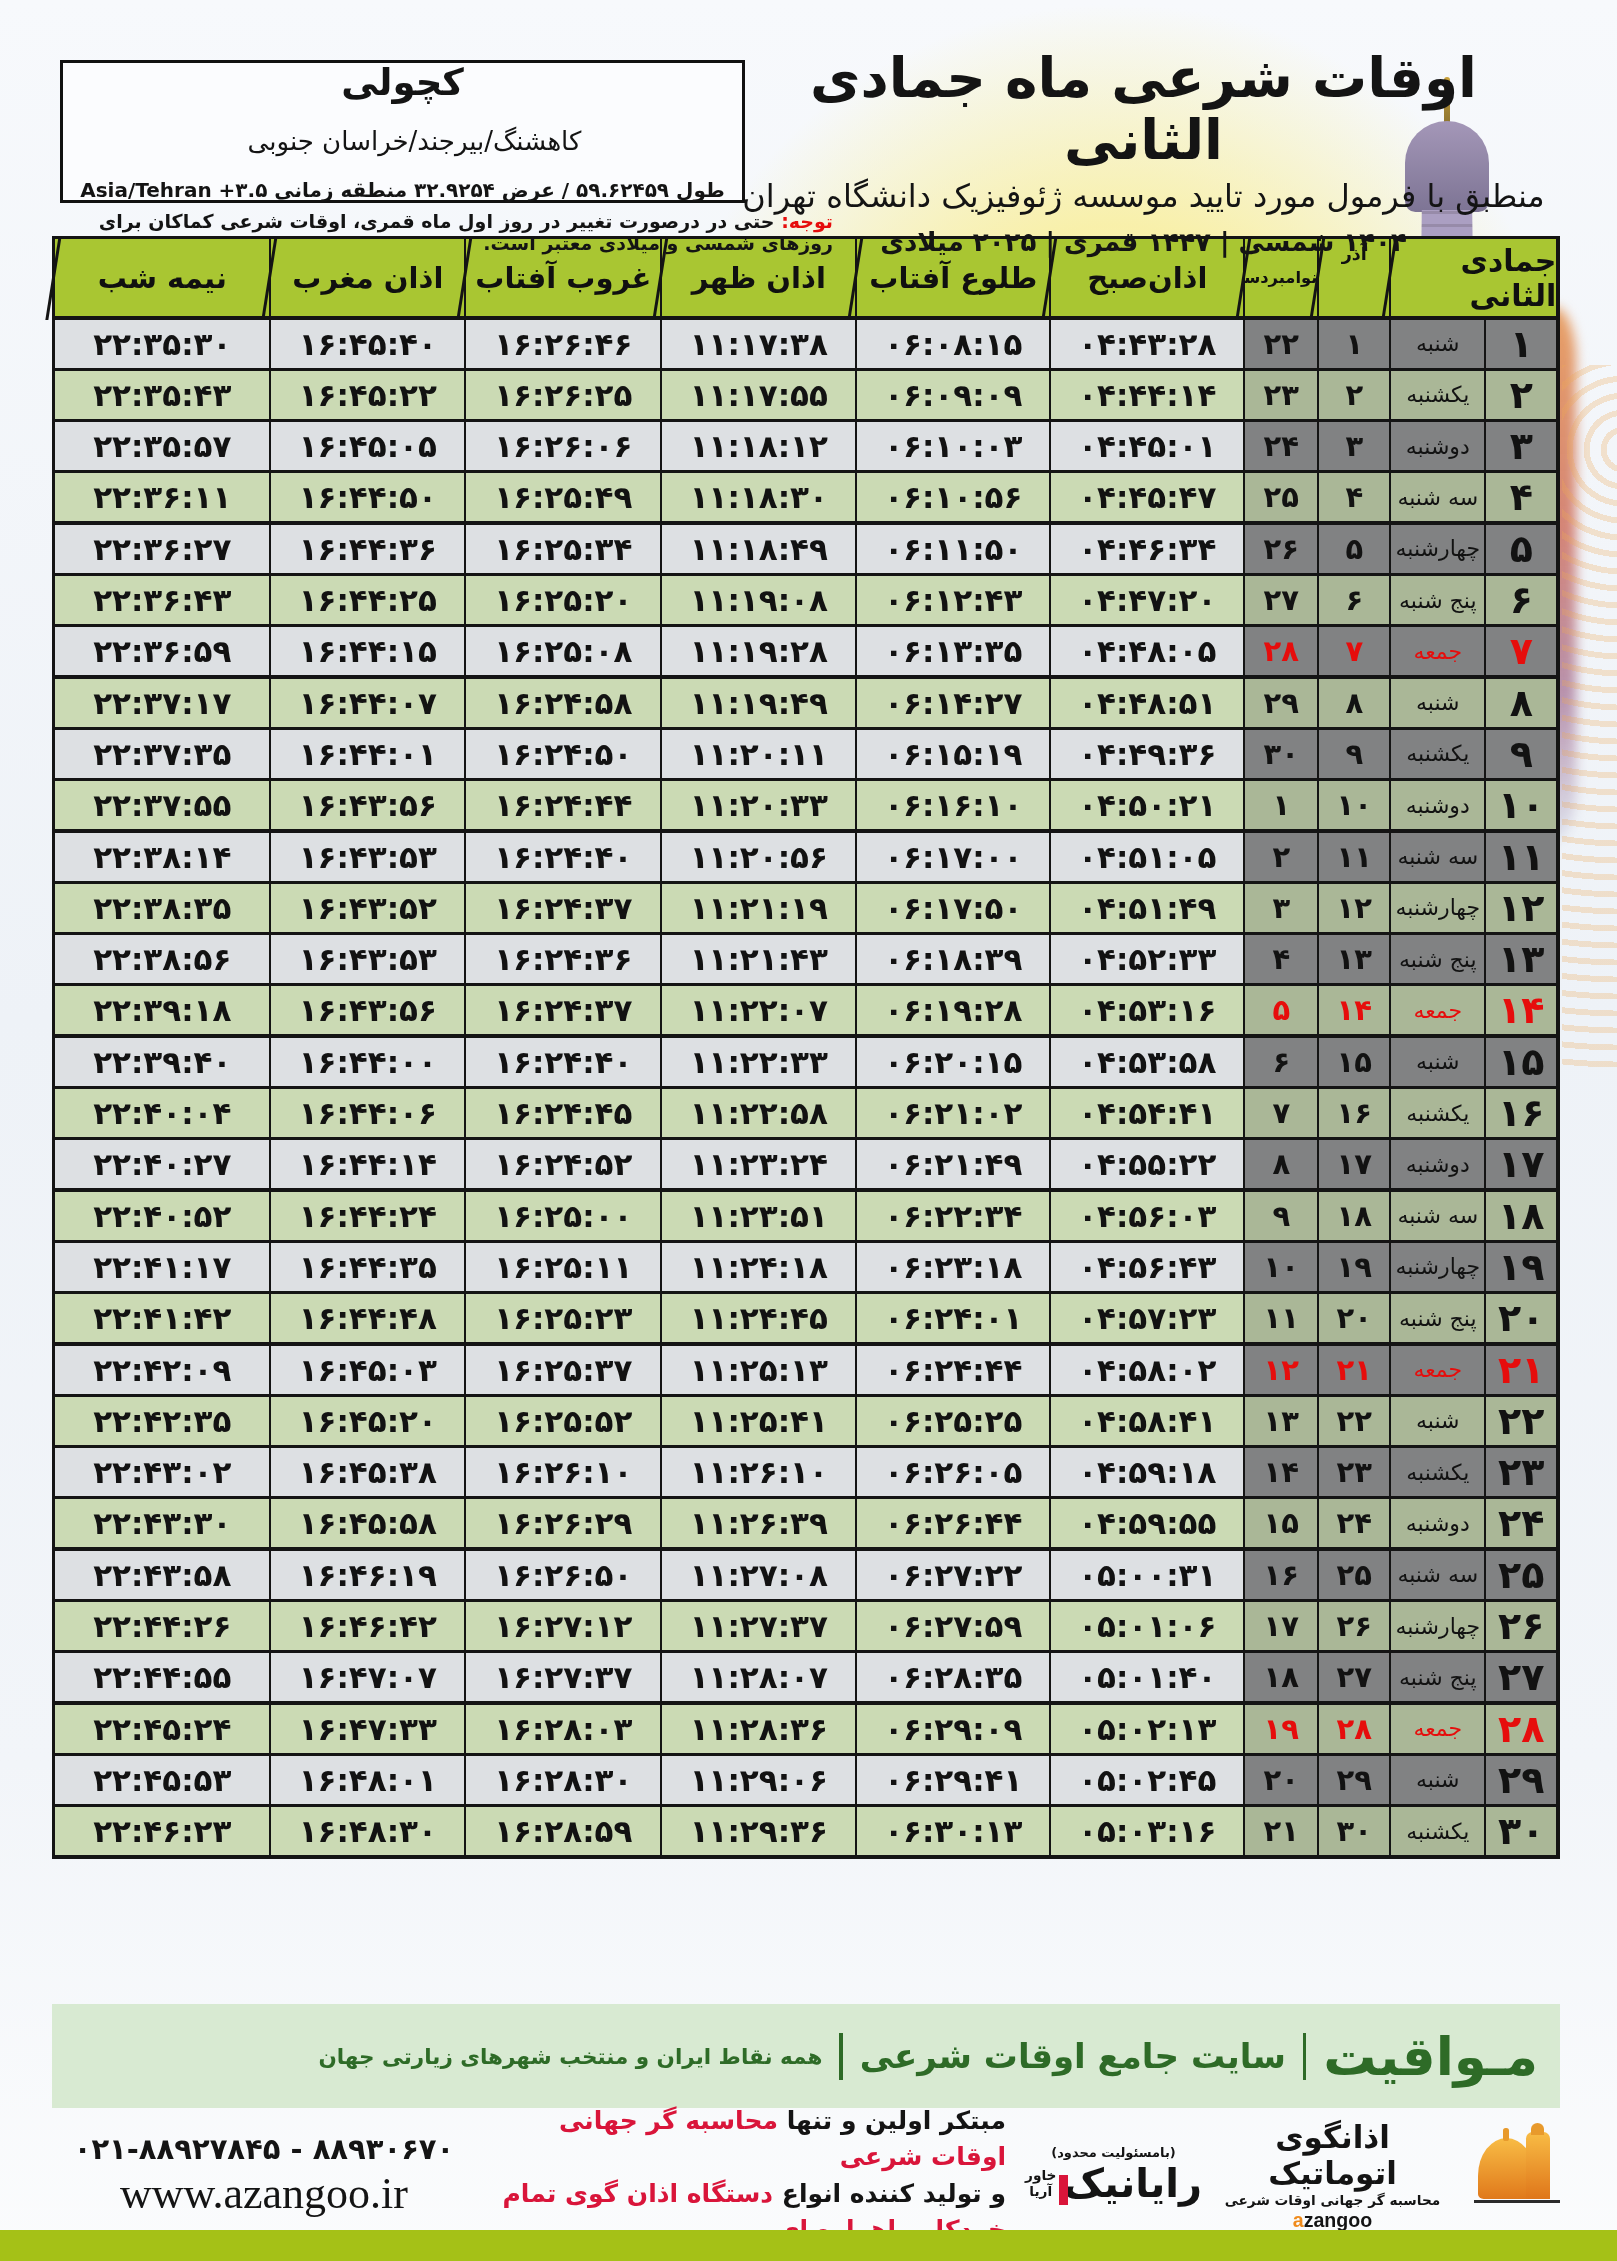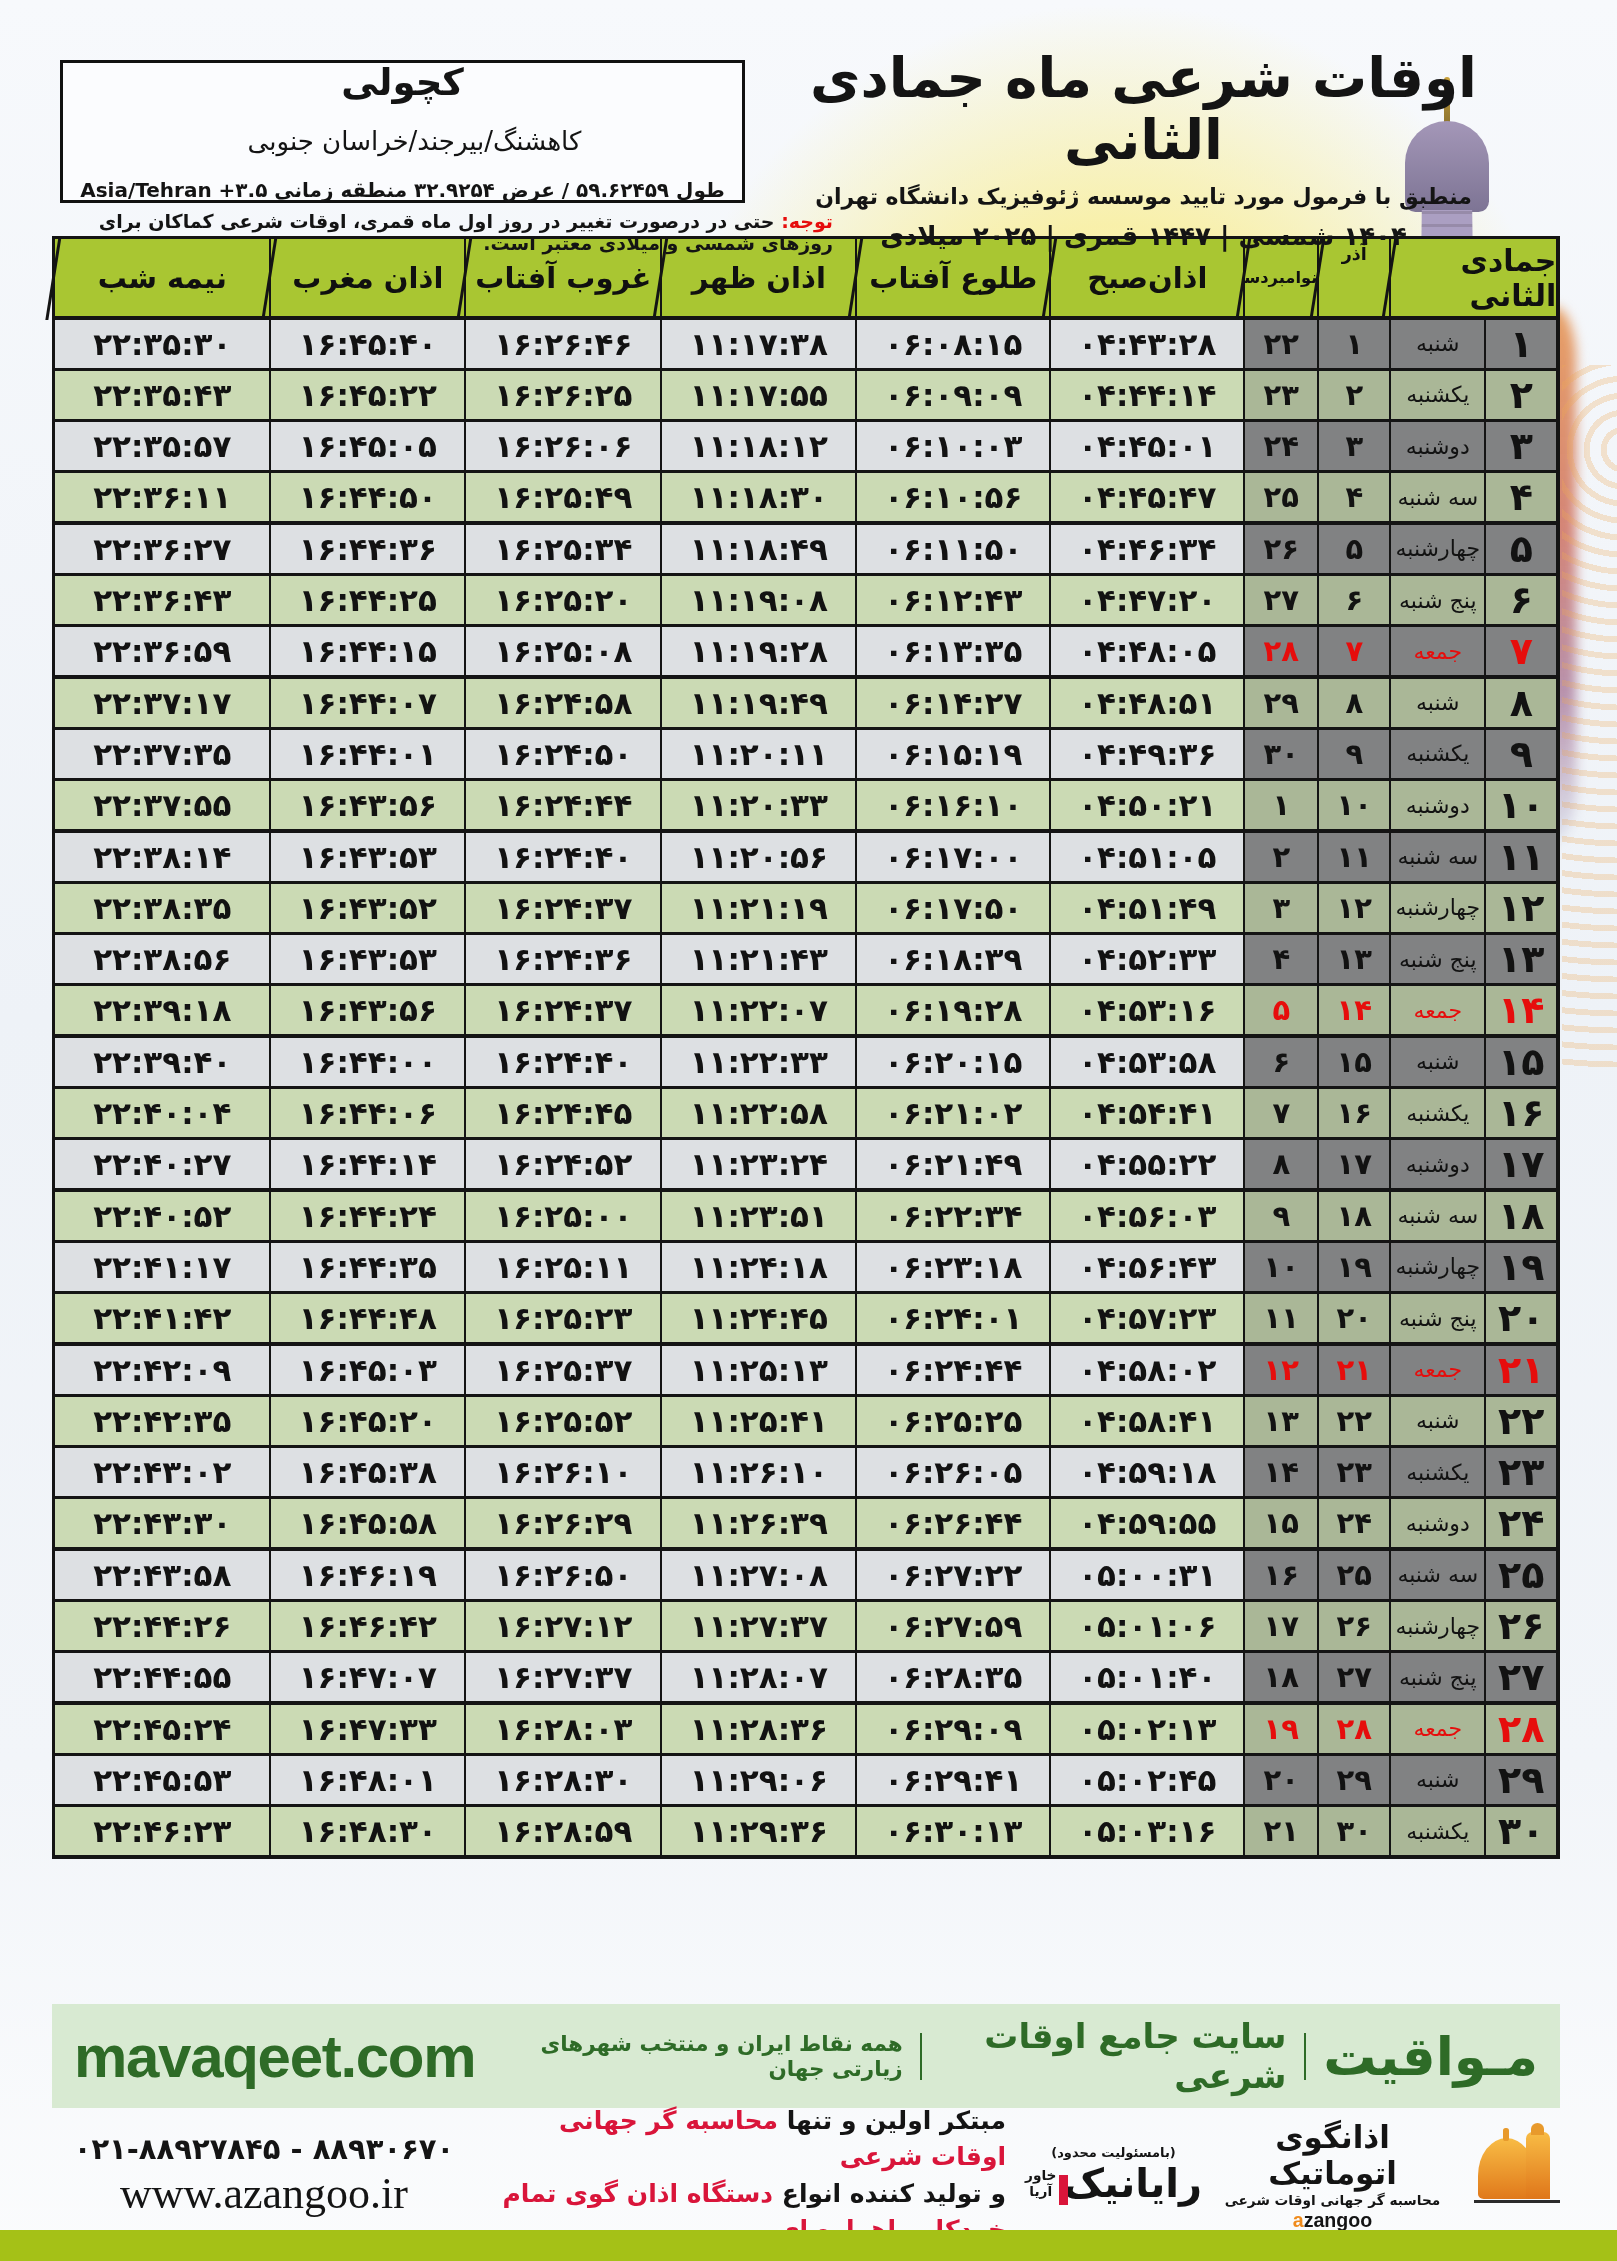--- a/index.html
+++ b/index.html
@@ -21,21 +21,21 @@
   .minaret-balcony{top:566px;right:121px;width:99px;height:59px;background:linear-gradient(180deg,#8f84a3,#6f6886);border-radius:9px 9px 26px 26px;}
   .dome2{top:613px;right:111px;width:137px;height:170px;background:radial-gradient(circle at 50% 30%,#c9b5d6,#9784ab 75%);border-radius:50% 50% 8% 8%;filter:blur(2px);}
   .warm-blob{top:307px;right:42px;width:222px;height:535px;
     background:linear-gradient(180deg,rgba(230,150,84,.9),rgba(206,112,96,.85) 42%,rgba(164,112,146,.75) 72%,rgba(196,204,224,.4));
     border-radius:46% 10% 10% 46%;filter:blur(5.9px);}
   .swirls{top:365px;right:0;width:56px;height:705px;opacity:.55;
     background:repeating-radial-gradient(circle at 110% 12%,rgba(236,168,86,.5) 0 5.9px,rgba(236,168,86,0) 5.9px 17px);}
   
   .title-block{position:absolute;top:48px;right:60px;width:829px;z-index:2;text-align:center;direction:rtl;}
   .main-title{font-size:55px;font-weight:bold;line-height:1.12;letter-spacing:-0.7px;}
-  .sub-title{font-size:22px;font-weight:bold;margin-top:13px;}
+  .sub-title{font-size:32px;font-weight:normal;margin-top:6px;}
   .date-line{font-size:26px;font-weight:bold;margin-top:11.7px;}
   .loc-box{position:absolute;top:60px;left:60px;width:679px;height:137px;z-index:2;
     border:3.3px solid #111;background:rgba(251,252,254,.92);direction:rtl;
     display:flex;flex-direction:column;align-items:center;justify-content:center;gap:22px;}
   .loc-name{font-size:37px;font-weight:bold;}
   .loc-region{font-size:26px;margin-left:24px;}
   .loc-coords{font-size:20px;font-weight:bold;}
   .notice{position:absolute;top:210px;left:60px;width:773px;z-index:2;direction:rtl;
     font-size:19px;font-weight:bold;}
   .notice .red{color:#e60d0c;}
@@ -443,21 +443,20 @@
     <div class="cell c-time even">۱۶:۴۸:۳۰</div>
     <div class="cell c-time even">۲۲:۴۶:۲۳</div>
   </div>
 
 <div class="banner">
   <div class="brand-fa">مـواقیت</div>
   <div class="b-sep"></div>
   <div class="b-tag1">سایت جامع اوقات شرعی</div>
   <div class="b-sep"></div>
   <div class="b-tag2">همه نقاط ایران و منتخب شهرهای زیارتی جهان</div>
-  <div class="brand-url">mavaqeet.com</div>
 </div>
 
 <div class="footer">
   <div class="f-left">
     <div class="f-phone">۰۲۱-۸۸۹۲۷۸۴۵ - ۸۸۹۳۰۶۷۰</div>
     <div class="f-site">www.azangoo.ir</div>
   </div>
   <div class="f-center">
     <div><span>مبتکر اولین و تنها </span><span class="red">محاسبه گر جهانی اوقات شرعی</span></div>
     <div><span>و تولید کننده انواع </span><span class="red">دستگاه اذان گوی تمام خودکار ماهواره ای</span></div>

